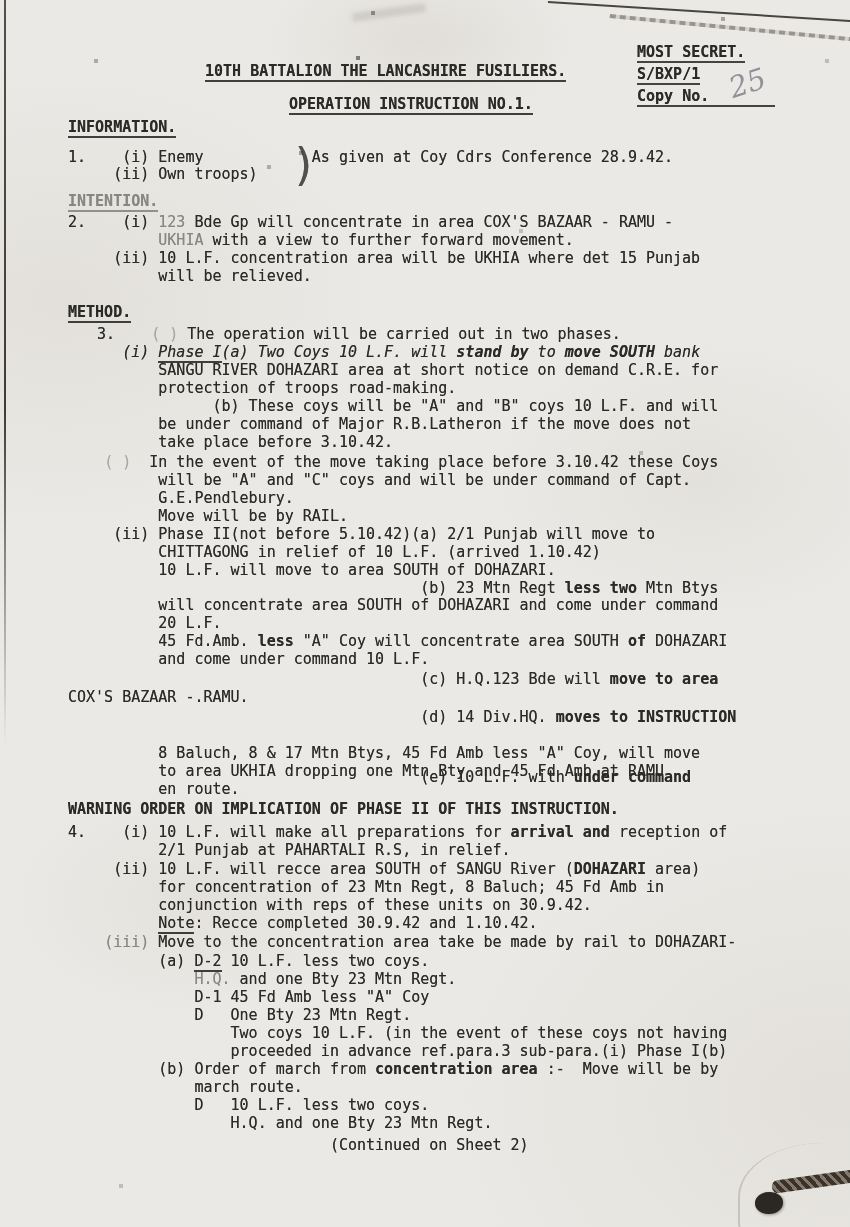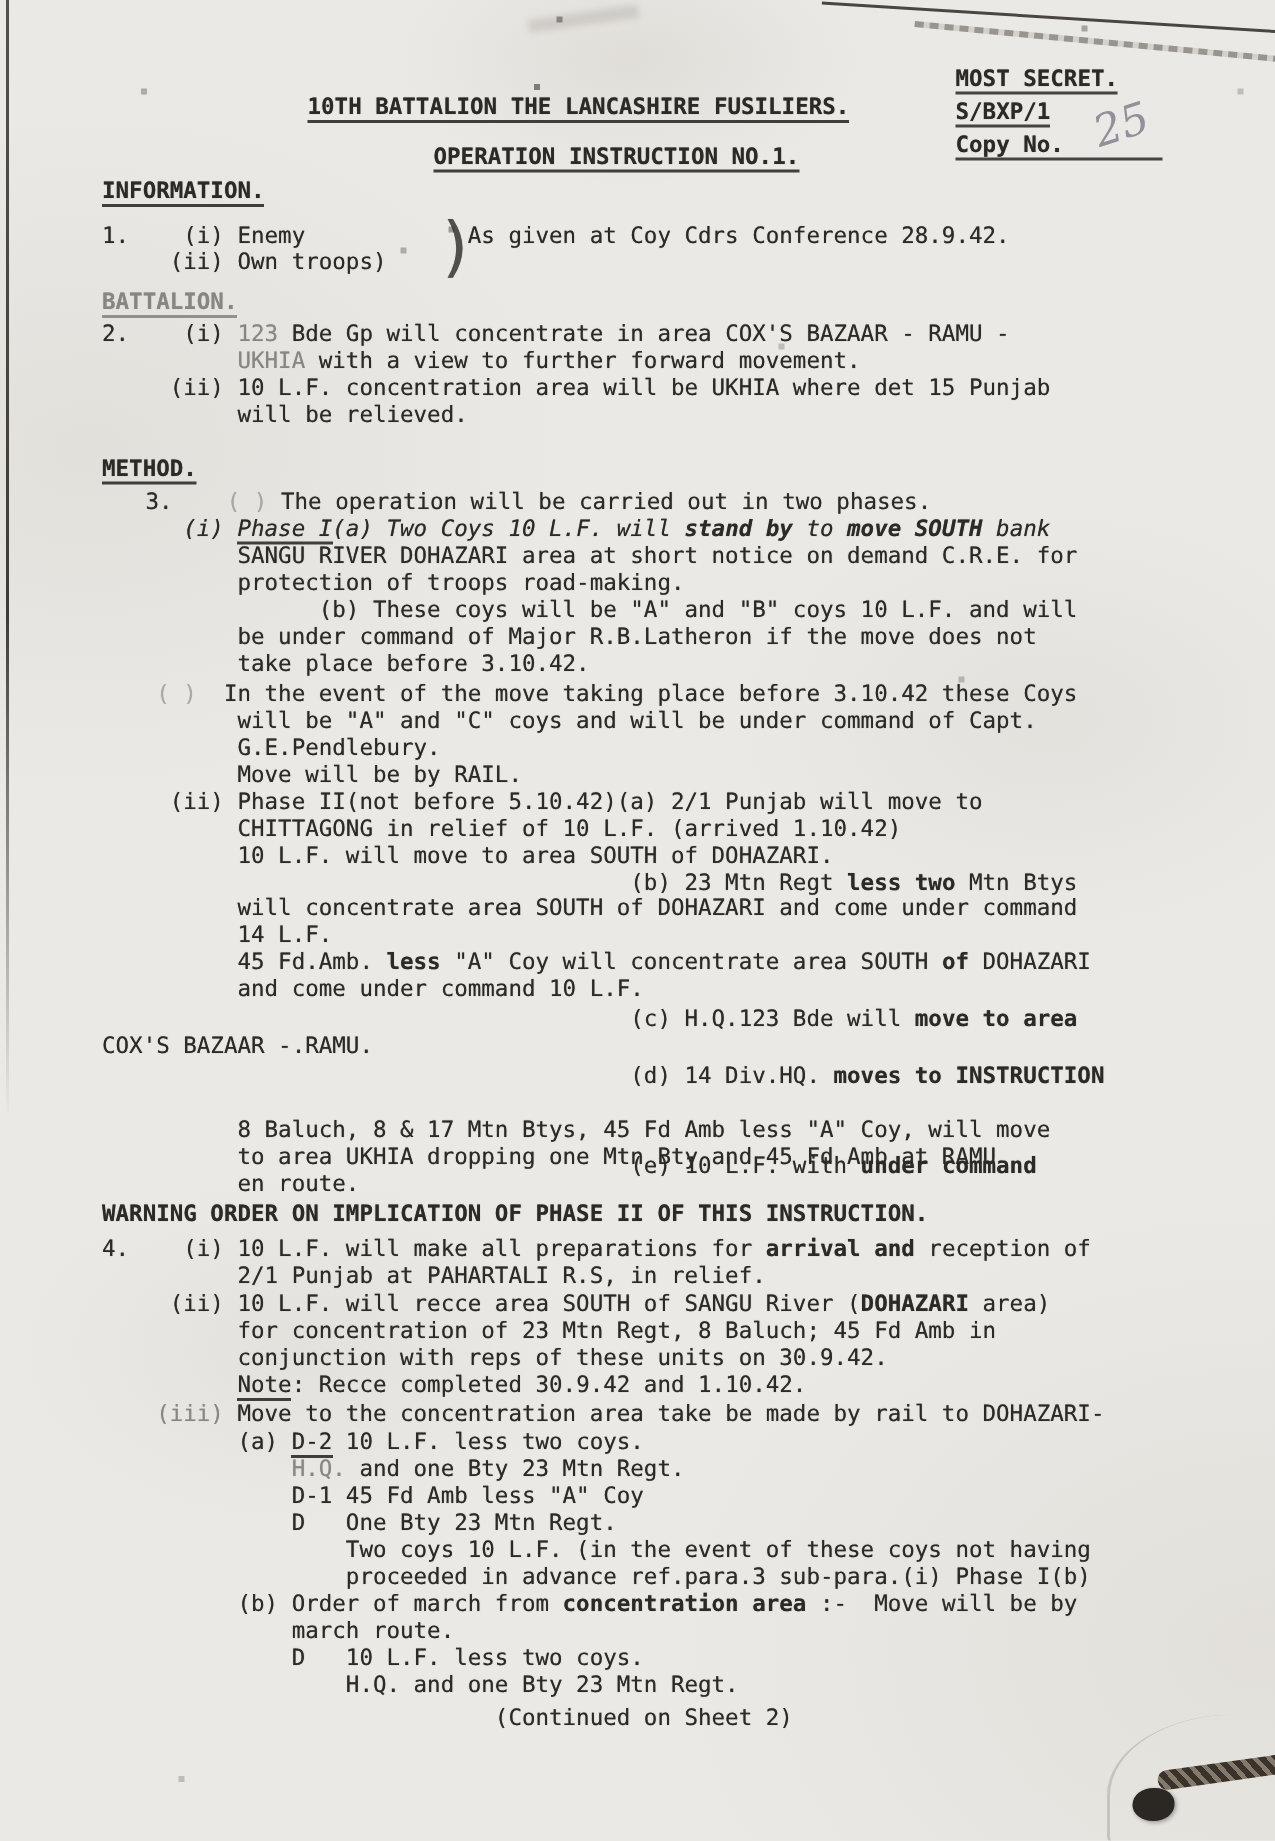--- a/index.html
+++ b/index.html
@@ -88,21 +88,21 @@
   </div>
   <div class="handwritten">25</div>
 
   <div id="lines-host">
       <div class="line" style="top: 62px; left: 205px;"><span class="bold ul">10TH BATTALION THE LANCASHIRE FUSILIERS.</span></div>
       <div class="line" style="top: 95px; left: 289px;"><span class="bold ul">OPERATION INSTRUCTION NO.1.</span></div>
       <div class="line" style="top: 118px;"><span class="bold ul">INFORMATION.</span></div>
       <div class="line" style="top: 144px; left: 291px;"><span class="brace">)</span></div>
       <div class="line" style="top: 148px;"><span>1.    (i) Enemy            As given at Coy Cdrs Conference 28.9.42.</span></div>
       <div class="line" style="top: 165px;"><span>     (ii) Own troops)</span></div>
-      <div class="line" style="top: 192px;"><span class="bold ul faded">BATTALION.</span></div>
+      <div class="line" style="top: 192px;"><span class="bold ul faded">INTENTION.</span></div>
       <div class="line" style="top: 213px;"><span>2.    (i) </span><span class="faded">123</span><span> Bde Gp will concentrate in area COX'S BAZAAR - RAMU -</span></div>
       <div class="line" style="top: 231px;"><span>          </span><span class="faded">UKHIA</span><span> with a view to further forward movement.</span></div>
       <div class="line" style="top: 249px;"><span>     (ii) 10 L.F. concentration area will be UKHIA where det 15 Punjab</span></div>
       <div class="line" style="top: 267px;"><span>          will be relieved.</span></div>
       <div class="line" style="top: 303px;"><span class="bold ul">METHOD.</span></div>
       <div class="line" style="top: 325px; margin-left: 29px;"><span>3.    </span><span class="faint">( )</span><span> The operation will be carried out in two phases.</span></div>
       <div class="line" style="top: 343px; font-style: italic;"><span>      (i) </span><span class="ul">Phase I</span><span>(a) Two Coys 10 L.F. will </span><span class="bold">stand by</span><span> to </span><span class="bold">move SOUTH</span><span> bank</span></div>
       <div class="line" style="top: 361px;"><span>          SANGU RIVER DOHAZARI area at short notice on demand C.R.E. for</span></div>
       <div class="line" style="top: 379px;"><span>          protection of troops road-making.</span></div>
       <div class="line" style="top: 397px;"><span>                (b) These coys will be "A" and "B" coys 10 L.F. and will</span></div>
@@ -110,21 +110,21 @@
       <div class="line" style="top: 433px;"><span>          take place before 3.10.42.</span></div>
       <div class="line" style="top: 453px;"><span>    </span><span class="faint">( )</span><span>  In the event of the move taking place before 3.10.42 these Coys</span></div>
       <div class="line" style="top: 471px;"><span>          will be "A" and "C" coys and will be under command of Capt.</span></div>
       <div class="line" style="top: 489px;"><span>          G.E.Pendlebury.</span></div>
       <div class="line" style="top: 507px;"><span>          Move will be by RAIL.</span></div>
       <div class="line" style="top: 525px;"><span>     (ii) Phase II(not before 5.10.42)(a) 2/1 Punjab will move to</span></div>
       <div class="line" style="top: 543px;"><span>          CHITTAGONG in relief of 10 L.F. (arrived 1.10.42)</span></div>
       <div class="line" style="top: 561px;"><span>          10 L.F. will move to area SOUTH of DOHAZARI.</span></div>
       <div class="line" style="top: 579px;"><span>                                       (b) 23 Mtn Regt </span><span class="bold">less two</span><span> Mtn Btys</span></div>
       <div class="line" style="top: 596px;"><span>          will concentrate area SOUTH of DOHAZARI and come under command</span></div>
-      <div class="line" style="top: 614px;"><span>          14 L.F.</span></div>
+      <div class="line" style="top: 614px;"><span>          20 L.F.</span></div>
       <div class="line" style="top: 632px;"><span>          45 Fd.Amb. </span><span class="bold">less</span><span> "A" Coy will concentrate area SOUTH </span><span class="bold">of</span><span> DOHAZARI</span></div>
       <div class="line" style="top: 650px;"><span>          and come under command 10 L.F.</span></div>
       <div class="line" style="top: 670px;"><span>                                       (c) H.Q.123 Bde will </span><span class="bold">move to area</span></div>
       <div class="line" style="top: 688px;"><span>COX'S BAZAAR -.RAMU.</span></div>
       <div class="line" style="top: 708px;"><span>                                       (d) 14 Div.HQ. </span><span class="bold">moves to INSTRUCTION</span></div>
       <div class="line" style="top: 768px;"><span>                                       (e) 10 L.F. with </span><span class="bold">under command</span></div>
       <div class="line" style="top: 744px;"><span>          8 Baluch, 8 &amp; 17 Mtn Btys, 45 Fd Amb less "A" Coy, will move</span></div>
       <div class="line" style="top: 762px;"><span>          to area UKHIA dropping one Mtn Bty and 45 Fd Amb at RAMU</span></div>
       <div class="line" style="top: 780px;"><span>          en route.</span></div>
       <div class="line" style="top: 800px;"><span class="bold">WARNING ORDER ON IMPLICATION OF PHASE II OF THIS INSTRUCTION.</span></div>

